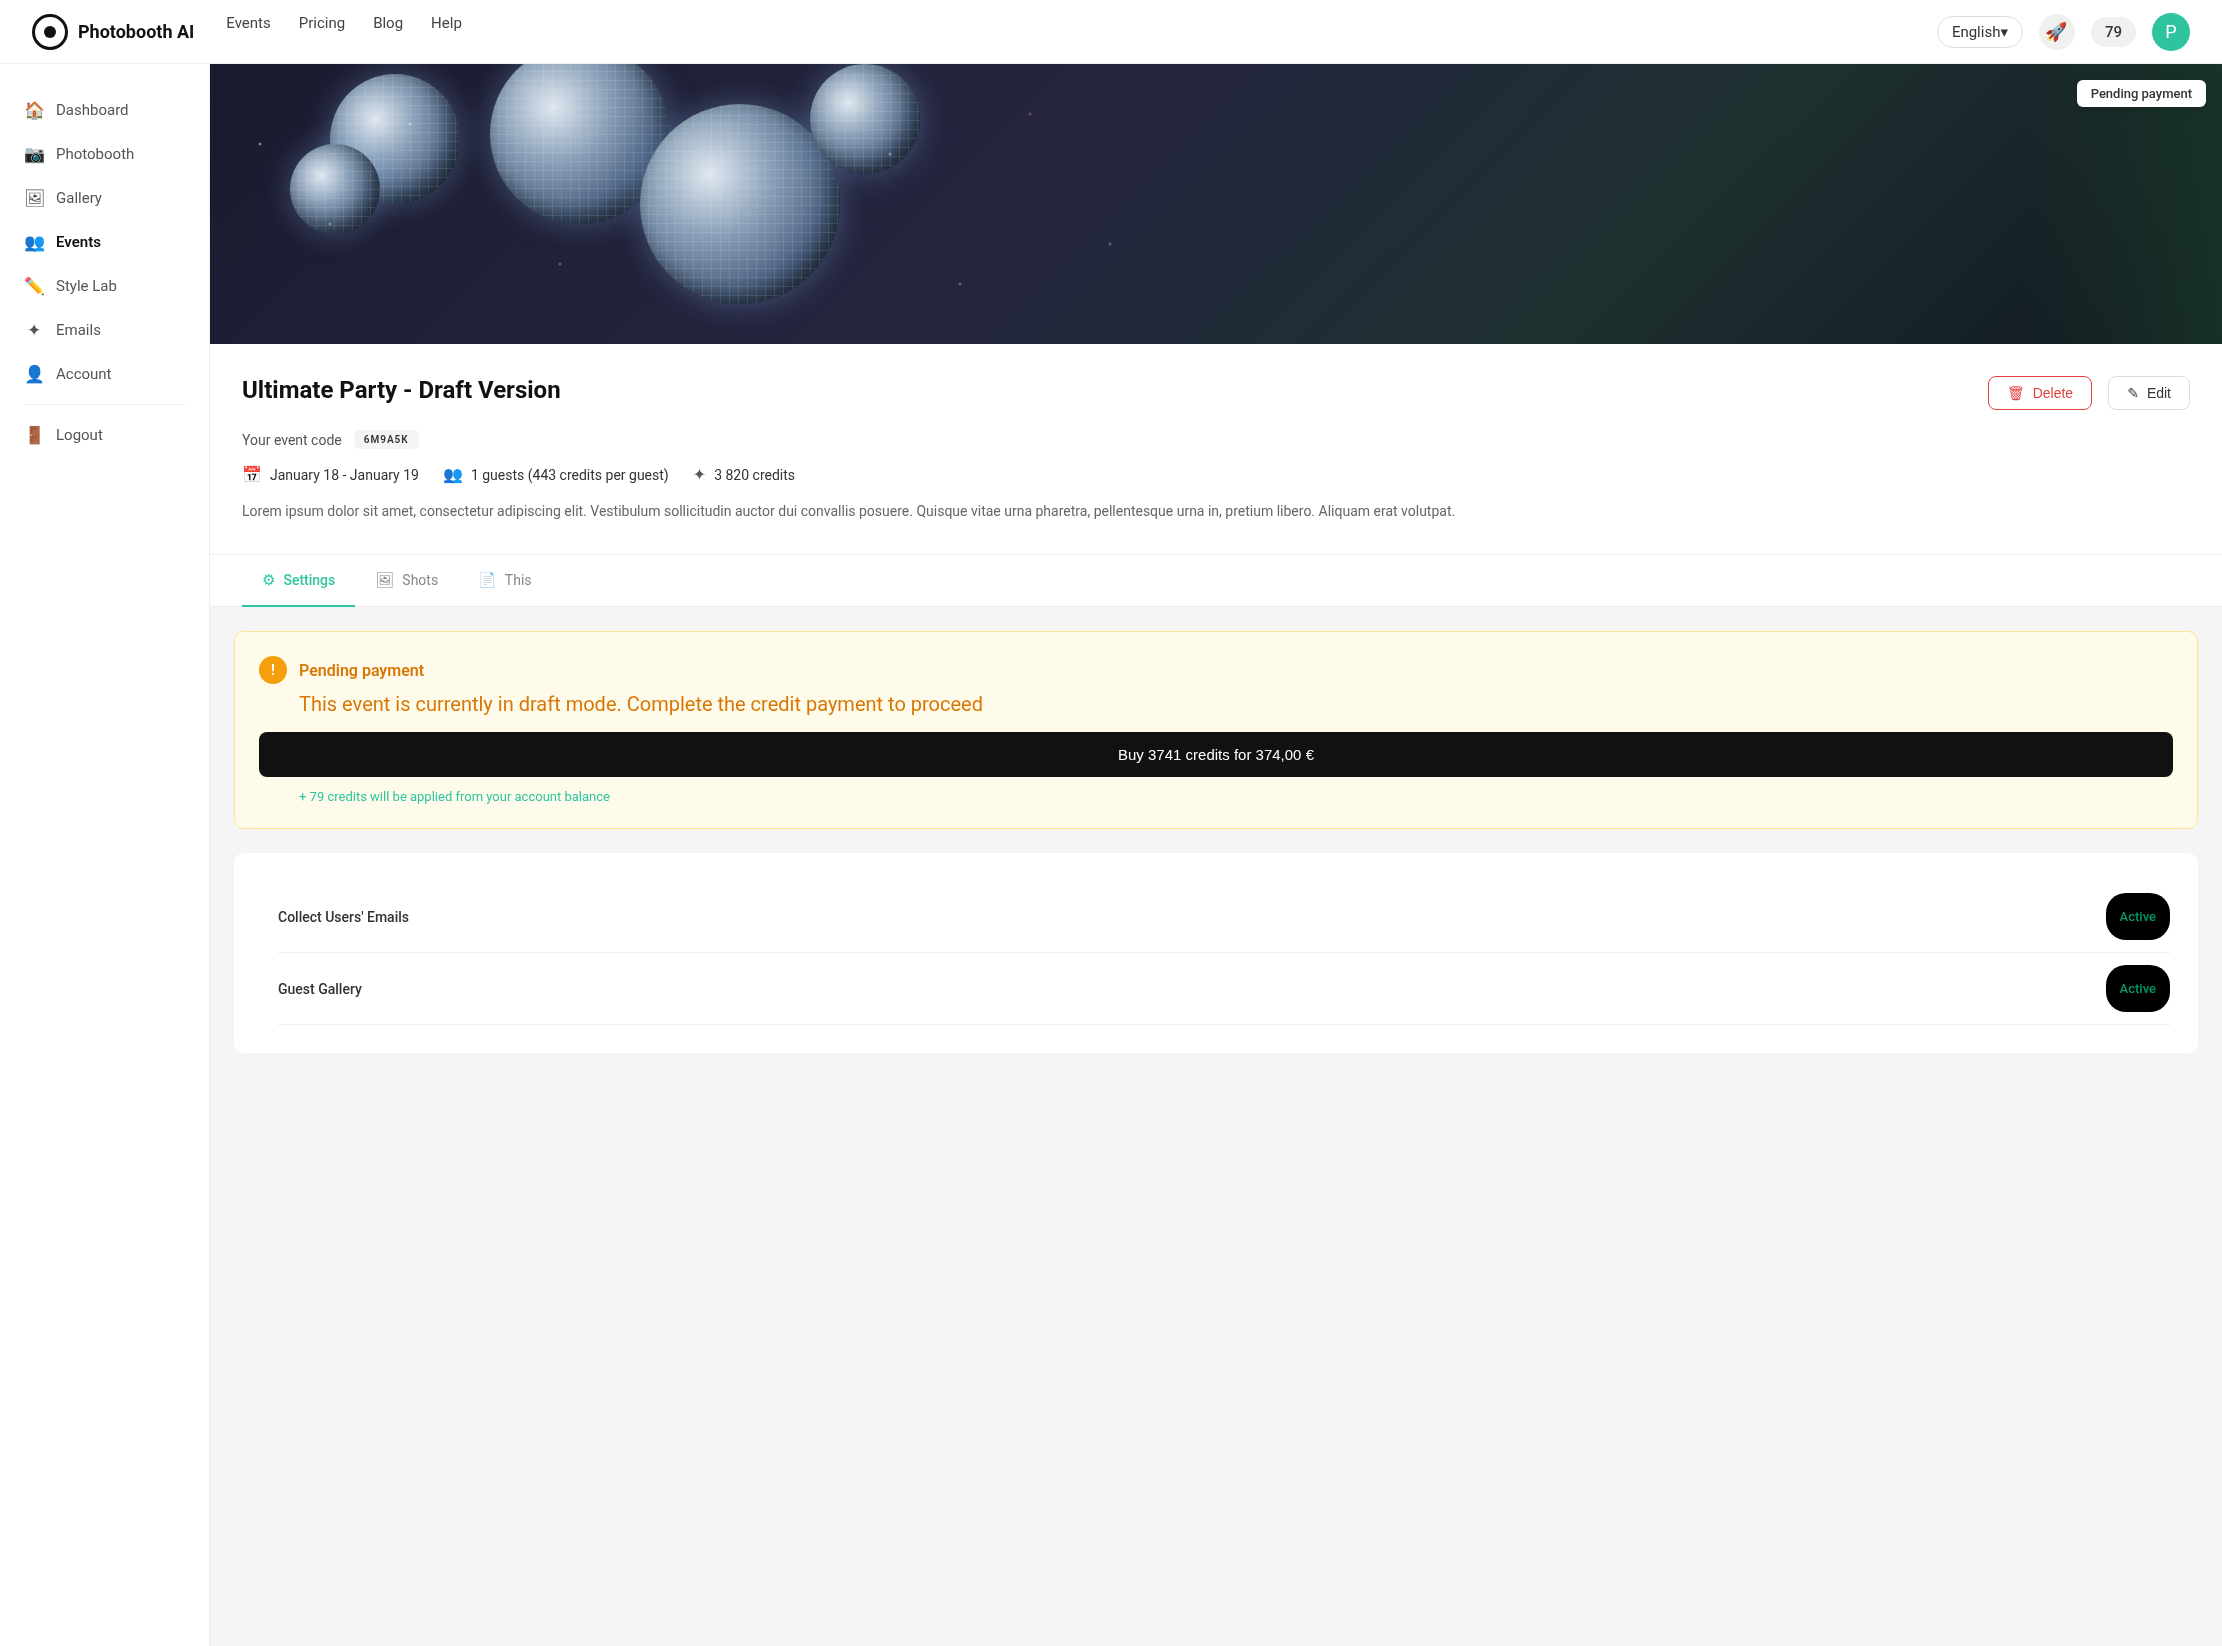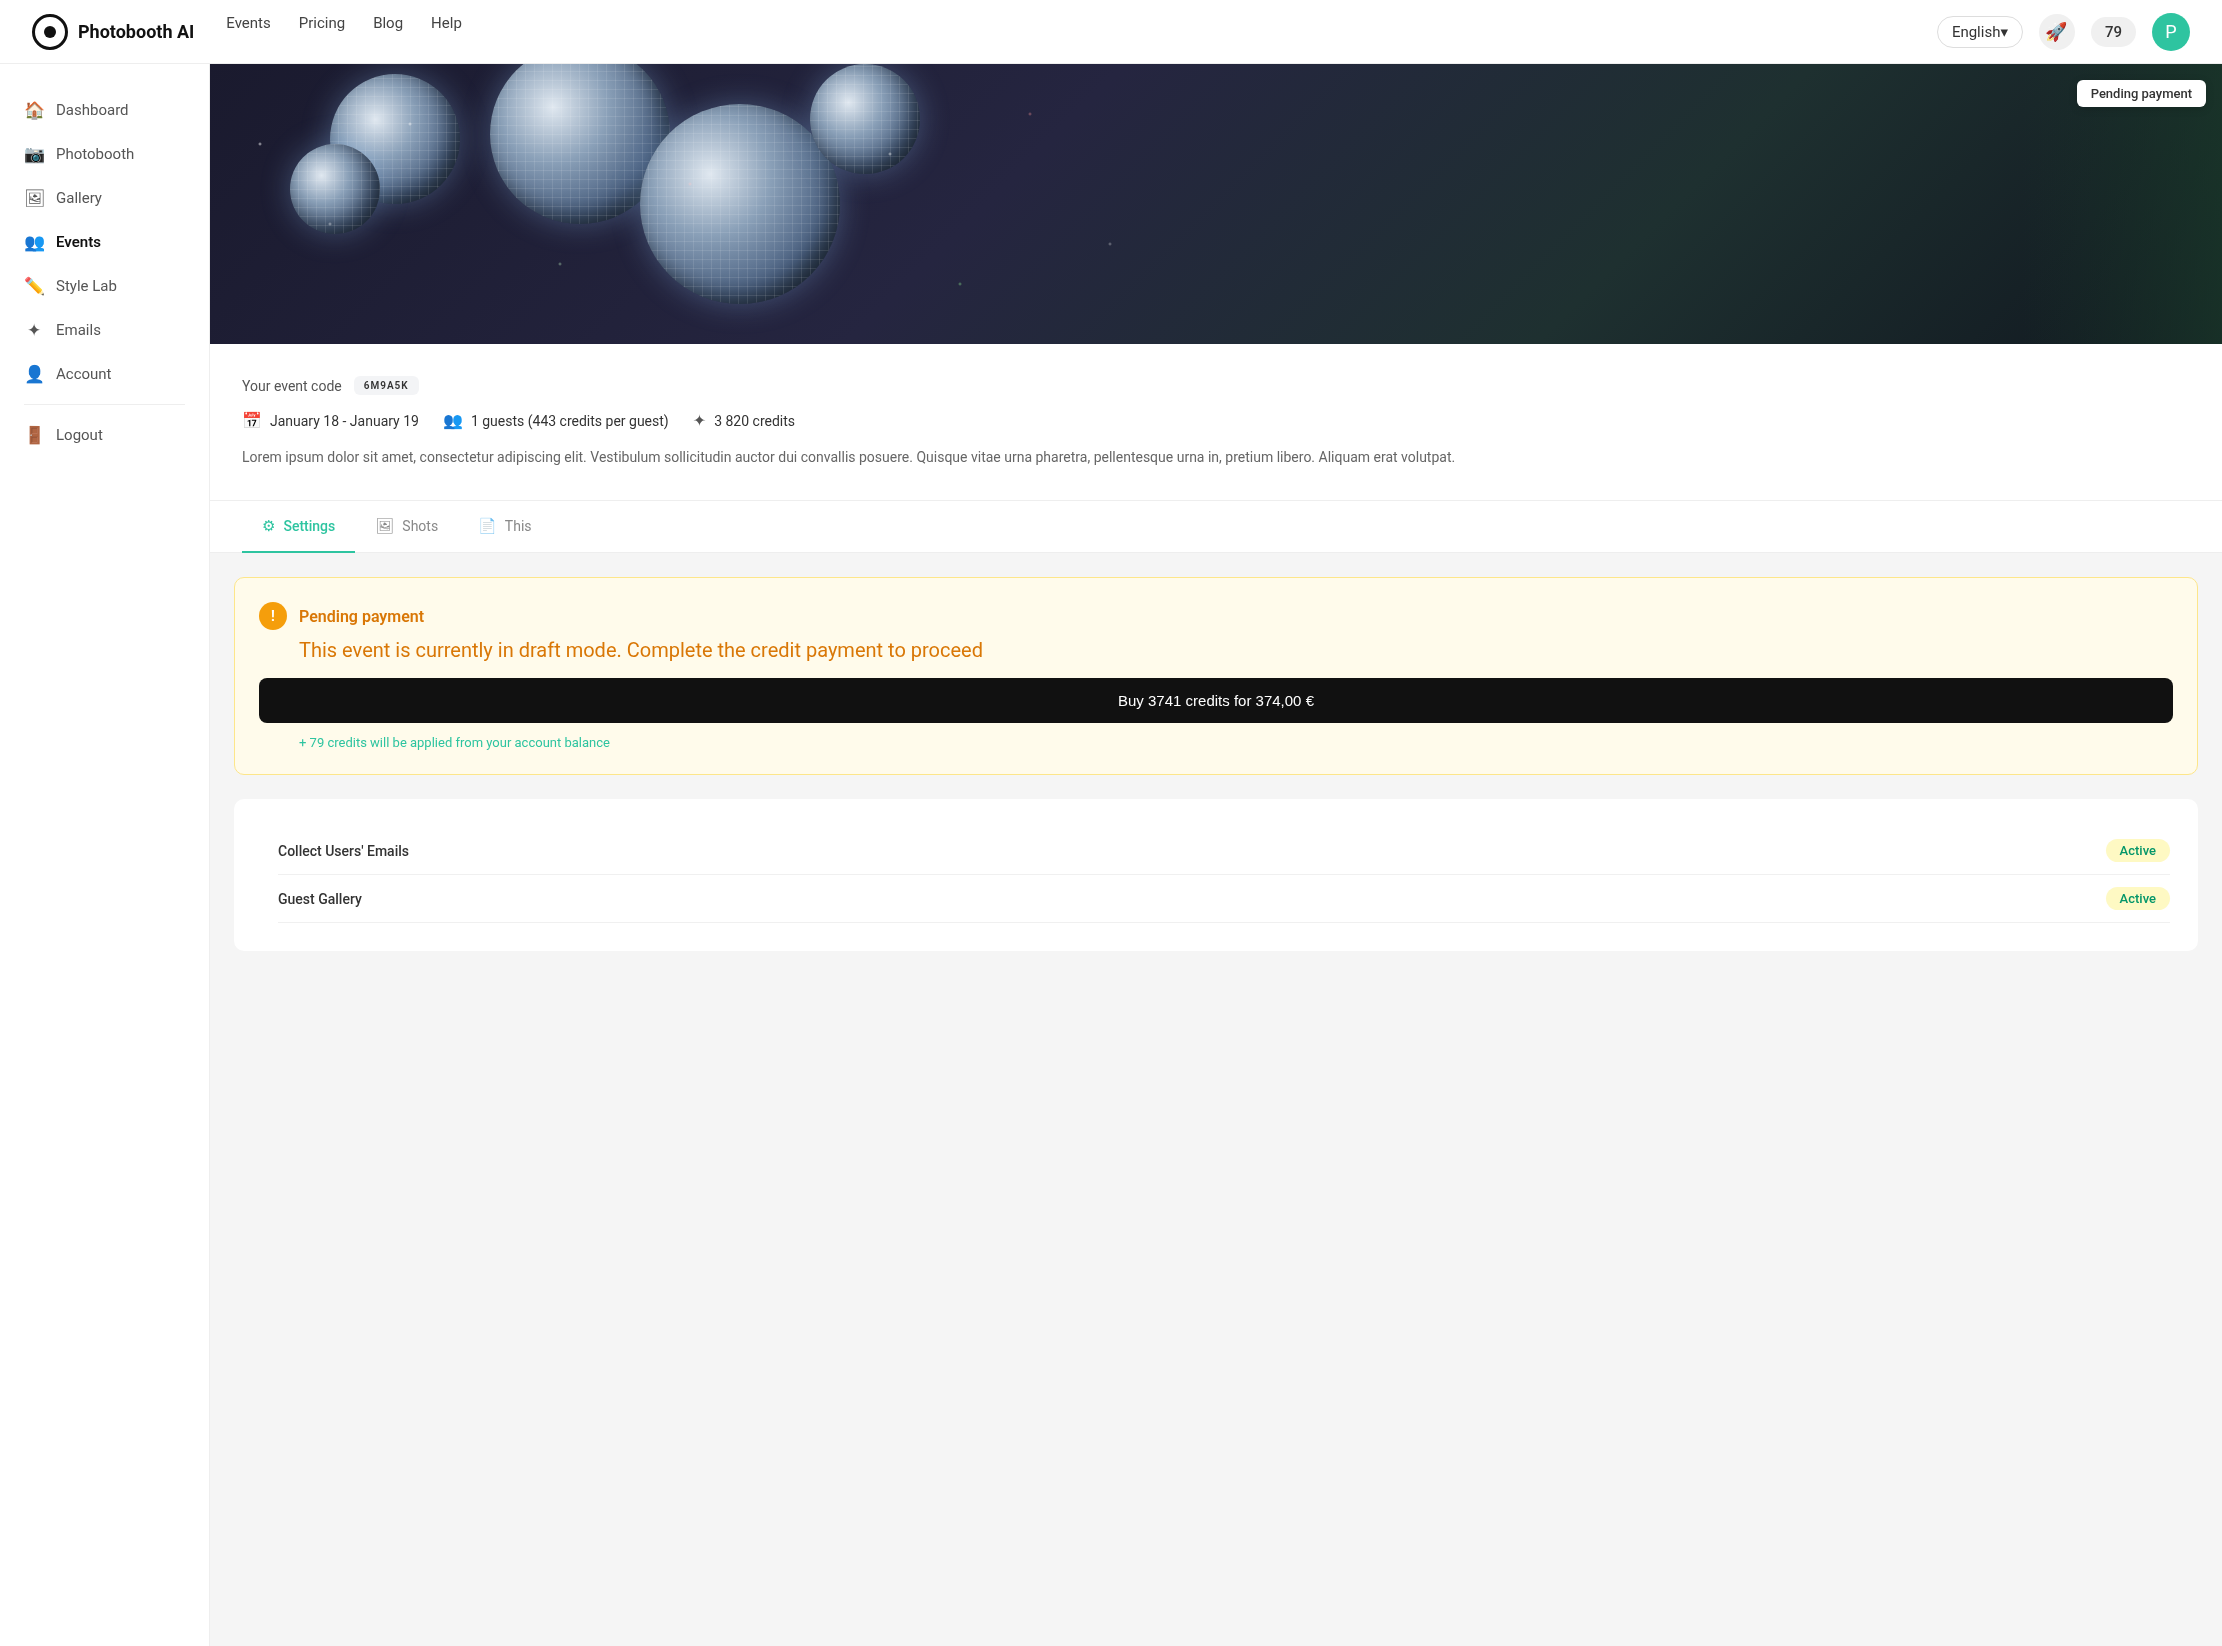--- a/index.html
+++ b/index.html
@@ -140,21 +140,21 @@
       padding: 14px; border: none; border-radius: 8px; font-size: 15px; font-weight: 500;
       cursor: pointer; text-align: center; margin-bottom: 12px;
     }
     .credit-note { font-size: 13px; color: #2ec4a0; margin-left: 40px; }
 
     
     .sharing-card { background: #fff; border-radius: 10px; padding: 28px; }
     .sharing-title { font-size: 18px; font-weight: 600; color: #111; margin-bottom: 20px; }
     .sharing-row { display: flex; align-items: center; justify-content: space-between; padding: 12px 0; border-bottom: 1px solid #f0f0f0; margin-left: 16px; }
     .sharing-label { font-size: 14px; font-weight: 500; color: #333; }
-    .active-badge { background: #fef9c3; color: #059669; border-radius: 20px; padding: 4px 14px; font-size: 13px; font-weight: 500; }
+    .active-badge { background: #000000; color: #059669; border-radius: 20px; padding: 16px 14px; font-size: 13px; font-weight: 500; }
   </style>
 </head>
 <body>
 
 <header class="header">
   <div class="header-left">
     <div class="logo">
       <div class="logo-icon">
         <div class="logo-inner"></div>
       </div>
@@ -234,20 +234,33 @@
         <div class="disco-ball" style="width:110px;height:110px;top:0px;left:600px;"></div>
 
         <div style="position:absolute;inset:0;background:radial-gradient(2px 2px at 50px 80px,rgba(255,255,255,0.7),transparent),radial-gradient(2px 2px at 120px 160px,rgba(255,255,255,0.5),transparent),radial-gradient(2px 2px at 200px 60px,rgba(255,255,255,0.6),transparent),radial-gradient(2px 2px at 350px 200px,rgba(200,255,200,0.5),transparent),radial-gradient(2px 2px at 480px 120px,rgba(255,200,200,0.5),transparent),radial-gradient(2px 2px at 680px 90px,rgba(255,255,255,0.6),transparent),radial-gradient(2px 2px at 750px 220px,rgba(150,255,150,0.5),transparent),radial-gradient(2px 2px at 820px 50px,rgba(255,150,150,0.5),transparent),radial-gradient(2px 2px at 900px 180px,rgba(255,255,255,0.4),transparent);"></div>
 
         <div style="position:absolute;right:0;top:0;bottom:0;width:200px;background:linear-gradient(to left,#1a3a2a,transparent);opacity:0.7;"></div>
       </div>
       <div class="pending-badge">Pending payment</div>
     </div>
 
     <div class="event-card">
+      <div class="event-card-header">
+        <h1 class="event-title">Ultimate Party - Draft Version</h1>
+        <div class="event-actions">
+          <button class="btn-delete">
+            <span>🗑</span>
+            <span>Delete</span>
+          </button>
+          <button class="btn-edit">
+            <span>✎</span>
+            <span>Edit</span>
+          </button>
+        </div>
+      </div>
       <div class="event-code-row">
         <span>Your event code</span>
         <span class="event-code-badge">6M9A5K</span>
       </div>
       <div class="event-meta">
         <div class="meta-item">
           <span class="meta-icon">📅</span>
           <span>January 18 - January 19</span>
         </div>
         <div class="meta-item">

